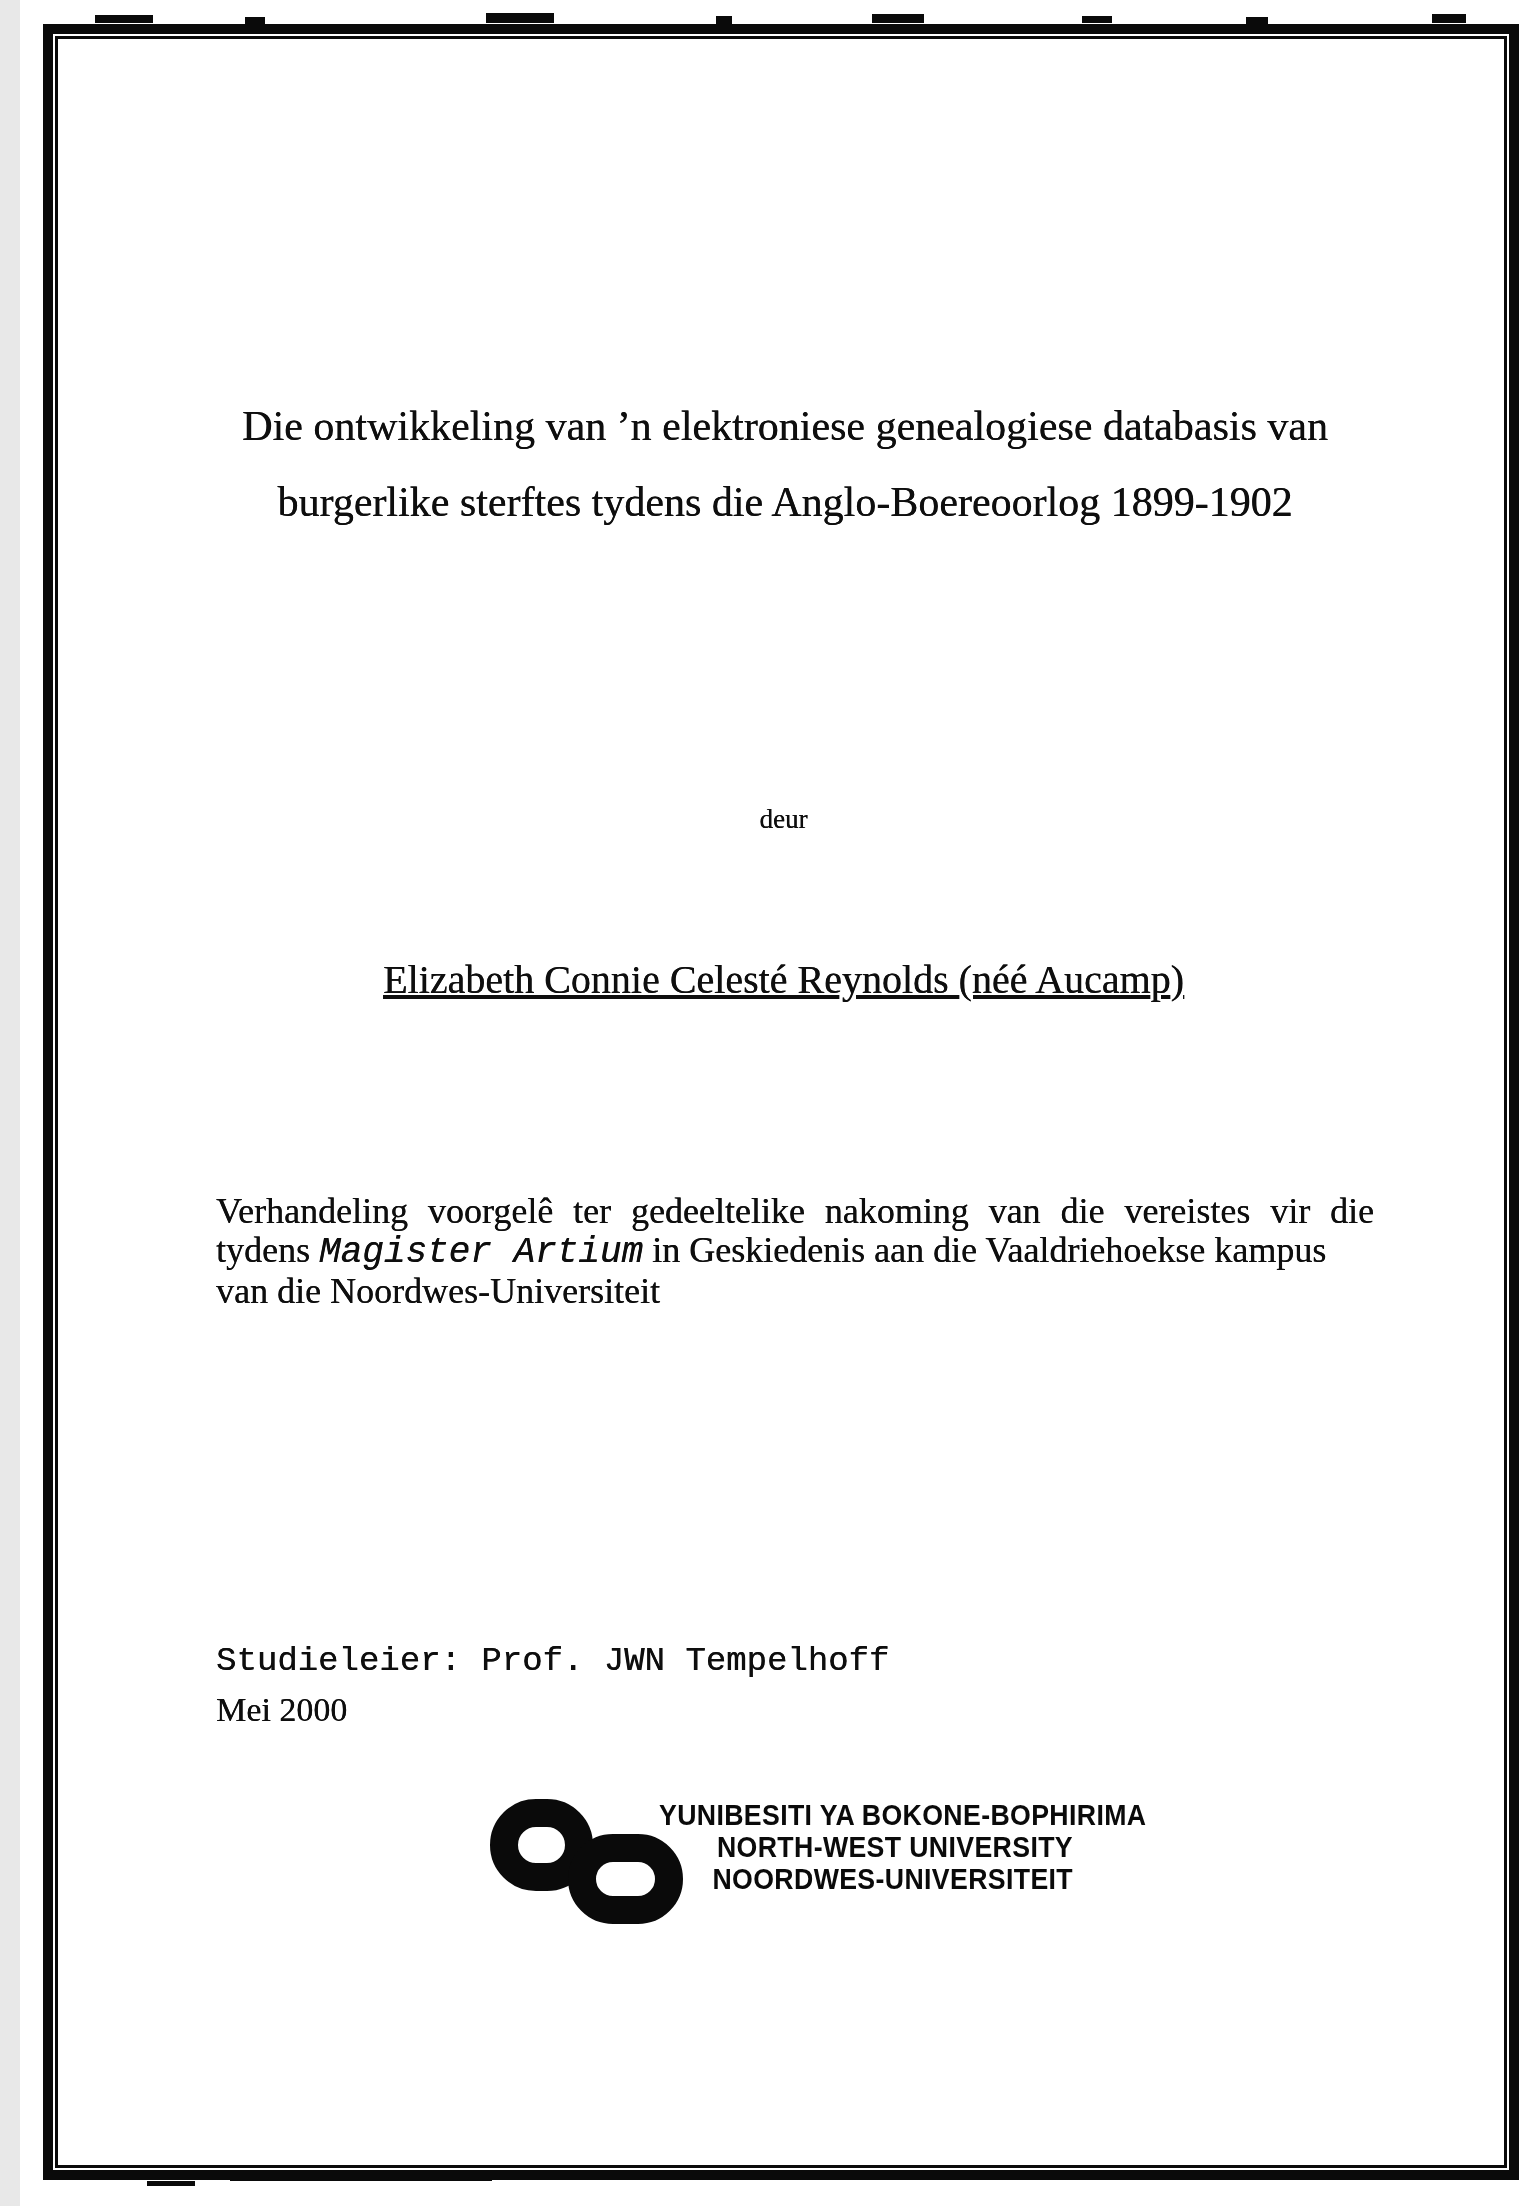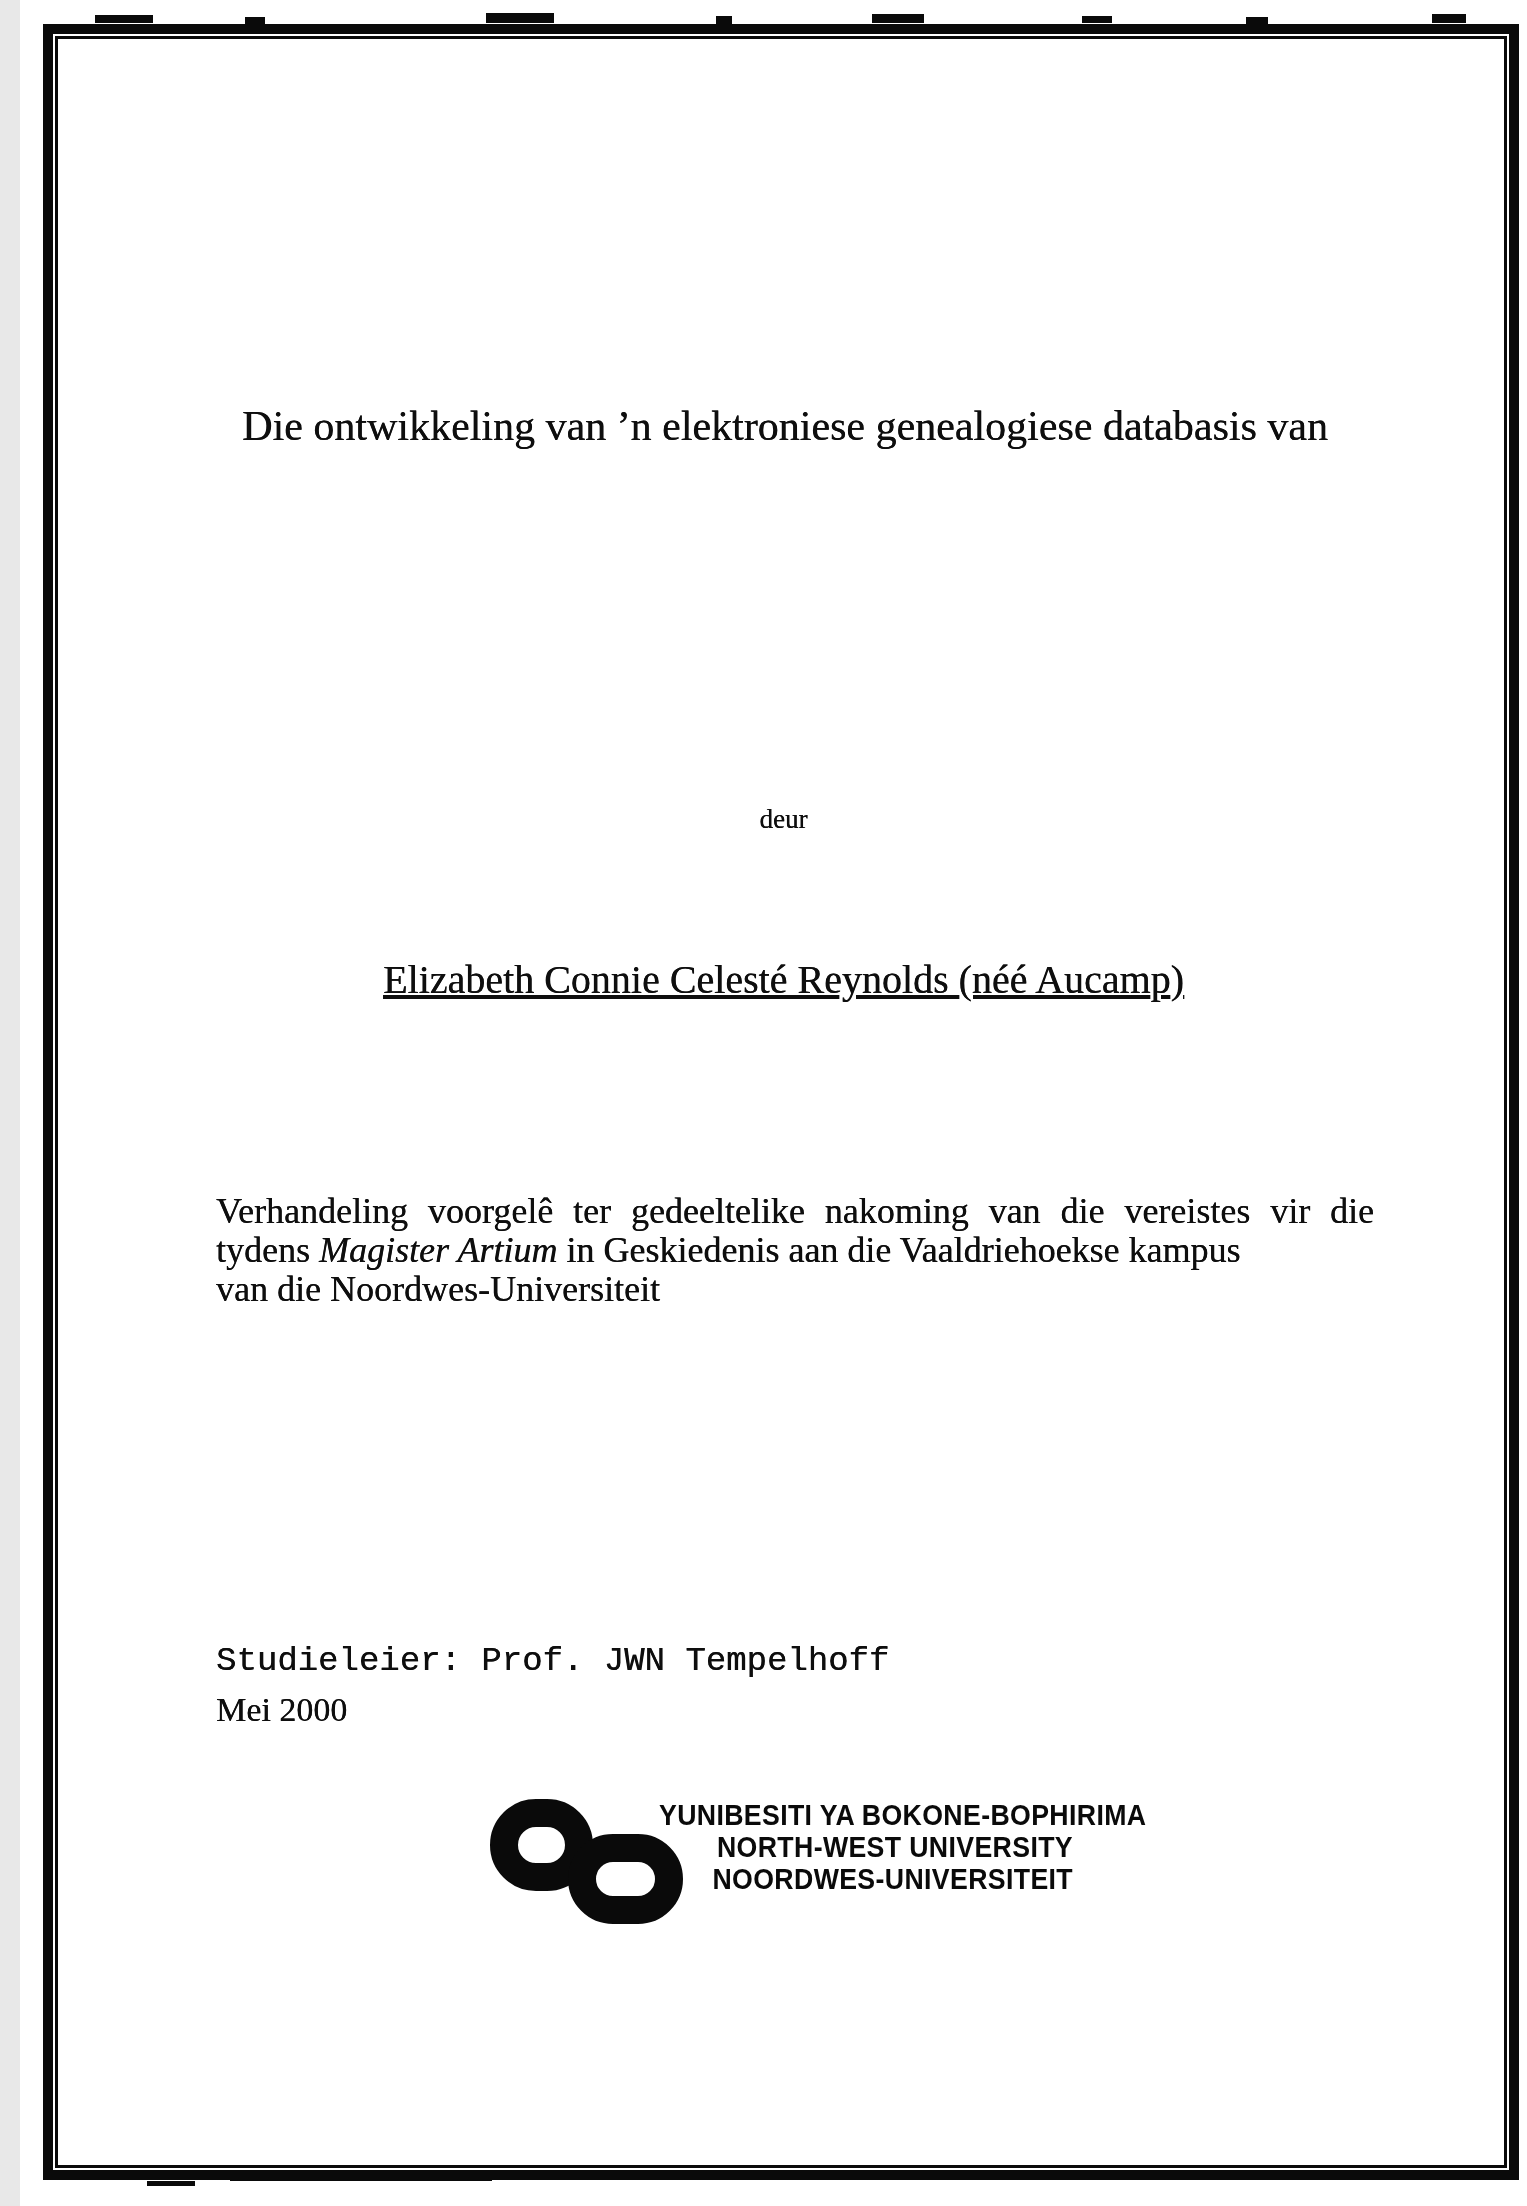--- a/index.html
+++ b/index.html
@@ -56,21 +56,21 @@
   .degree-statement {
     position: absolute;
     left: 196px; top: 1192px; width: 1158px;
     font-size: 36px;
     line-height: 39px;
   }
   .statement-line-justify {
     text-align: justify;
     text-align-last: justify;
   }
-  .italic { font-style: italic; }
+  .italic { font-style: italic; font-family: Liberation Mono, monospace; }
   .supervisor-line {
     position: absolute;
     left: 196px; top: 1640px;
     font-size: 34px;
     line-height: 42px;
     font-family: Liberation Mono, monospace;
   }
   .date-line {
     position: absolute;
     left: 196px; top: 1689px;
@@ -113,20 +113,21 @@
 
   <div class="artifact" style="left:127px; top:2181px; width:48px; height:5px;"></div>
   <div class="artifact" style="left:210px; top:2172px; width:262px; height:9px;"></div>
 
   <div class="frame-outer">
     <div class="frame-inner"></div>
   </div>
 
   <div class="thesis-title serif-text">
     <div>Die ontwikkeling van ’n elektroniese genealogiese databasis van</div>
+    <div>burgerlike sterftes tydens die Anglo-Boereoorlog 1899-1902</div>
   </div>
 
   <div class="byline-deur serif-text">deur</div>
 
   <div class="author-name serif-text">Elizabeth Connie Celesté Reynolds (néé Aucamp)</div>
 
   <div class="degree-statement serif-text">
     <div class="statement-line-justify">Verhandeling voorgelê ter gedeeltelike nakoming van die vereistes vir die</div>
     <div><span>tydens </span><span class="italic">Magister Artium</span><span> in Geskiedenis aan die Vaaldriehoekse kampus</span></div>
     <div>van die Noordwes-Universiteit</div>

